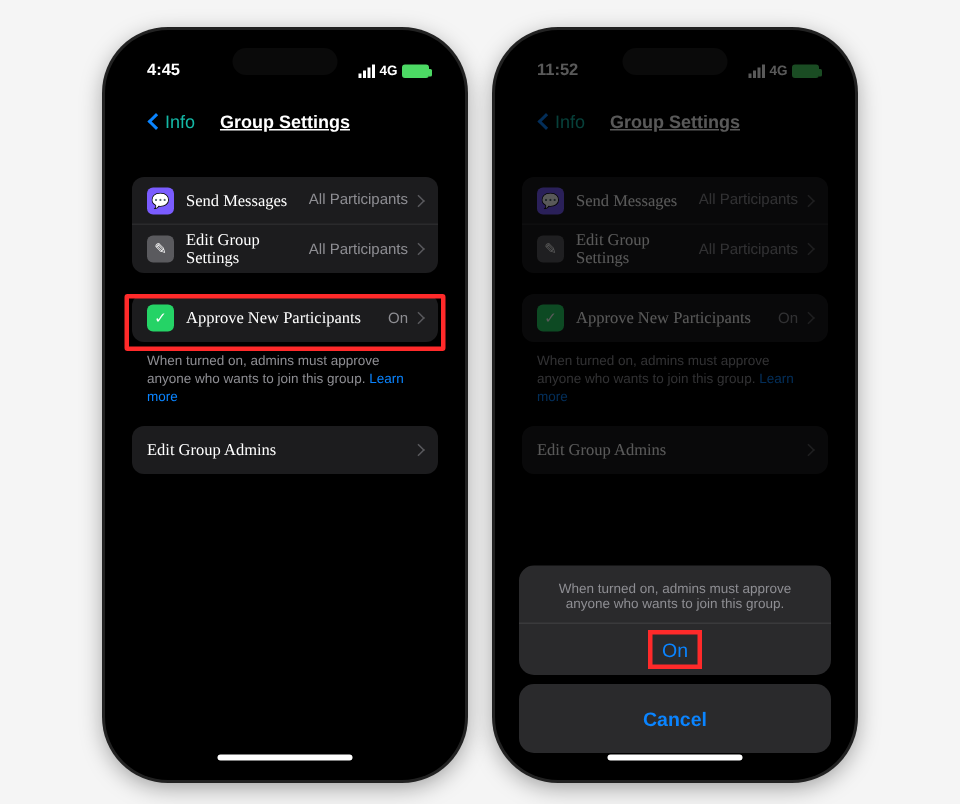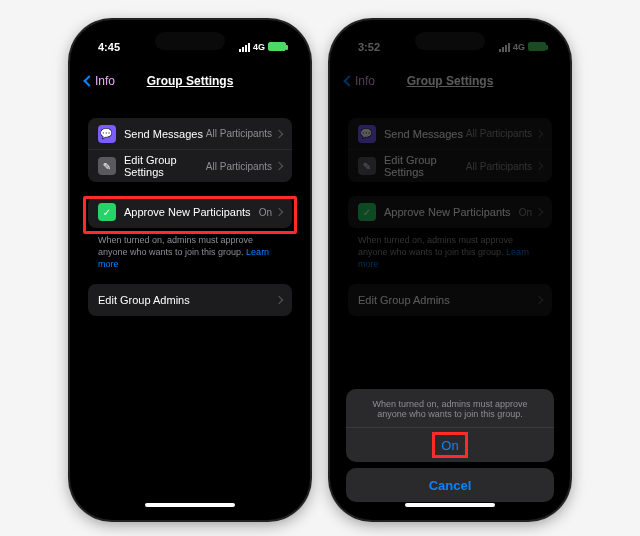--- a/index.html
+++ b/index.html
@@ -25,67 +25,67 @@
   }
   .screen { position: absolute; inset: 8px; border-radius: 34px; overflow: hidden; background: #000; }
   .notch {
     position: absolute; top: 12px; left: 50%; transform: translateX(-50%);
     width: 70px; height: 18px; background: #0a0a0a; border-radius: 12px; z-index: 20;
   }
   .status-bar {
     height: 38px; display: flex; justify-content: space-between; align-items: center;
     padding: 0 16px 0 20px; font-size: 11px; font-weight: 600;
   }
-  .status-right { display: flex; gap: 3px; }
+  .status-right { display: flex; align-items: center; gap: 3px; }
   .signal { display:flex; gap:1px; align-items:flex-end; }
   .signal i { width:2px; background:#fff; display:block; }
   .signal i:nth-child(1){height:3px} .signal i:nth-child(2){height:5px}
   .signal i:nth-child(3){height:7px} .signal i:nth-child(4){height:9px}
   .net { font-size:9px; font-weight:600; }
   .batt { width:18px; height:9px; border:1px solid #4cd964; border-radius:2px; position:relative; background:#4cd964;}
   .batt::after{ content:""; position:absolute; right:-3px; top:2px; width:2px; height:5px; background:#4cd964; border-radius:0 1px 1px 0;}
   .nav {
     height: 30px; display: flex; align-items: center; justify-content: center; position: relative;
   }
-  .back { position: absolute; left: 7px; display: flex; align-items: center; gap: 2px; color: #f0abfc; font-size: 12px;}
+  .back { position: absolute; left: 22px; display: flex; align-items: center; gap: 2px; color: #14b8a6; font-size: 12px;}
   .chev-l { width: 8px; height: 8px; border-left: 2px solid #0a84ff; border-bottom:2px solid #0a84ff; transform: rotate(45deg); }
   .title { font-size: 12px; font-weight: 600; text-decoration: underline; }
   .content { padding: 0 10px; }
   .spacer-lg { height: 22px; }
   .card { background: #1c1c1e; border-radius: 8px; overflow: hidden; }
   .row {
     display: flex; align-items: center; height: 32px; padding: 0 10px;
     border-bottom: 1px solid #2a2a2c; font-size: 11px;
   }
   .row:last-child { border-bottom: none; }
   .row-ico { width: 18px; height: 18px; border-radius: 4px; margin-right: 8px; display:flex; align-items:center; justify-content:center; font-size:10px; }
   .ico-purple { background: #7a5cff; }
   .ico-gray { background: #5a5a5e; }
   .ico-green { background: #25d366; }
-  .row-label { flex: 1; color: #fff; }
+  .row-label { flex: 1; color: #fff; font-family: Liberation Serif, serif; }
   .row-value { color: #8e8e93; font-size: 10px; margin-right:4px; }
   .chev-r { width: 6px; height:6px; border-right:1.5px solid #5a5a5e; border-top:1.5px solid #5a5a5e; transform: rotate(45deg); }
   .gap { height: 14px; }
   .desc { color: #8e8e93; font-size: 9px; line-height: 1.35; padding: 6px 10px 0; }
   .learn { color: #0a84ff; }
   .home-ind { position:absolute; bottom:5px; left:50%; transform:translateX(-50%); width:90px; height:4px; background:#fff; border-radius:3px;}
   .hl-red { position:absolute; border: 3px solid #ff2a2a; border-radius: 2px; pointer-events:none; z-index:15;}
 
   
   .dim-bg .content, .dim-bg .nav, .dim-bg .status-bar { opacity: .35; }
   .sheet {
     position: absolute; left: 8px; right: 8px; bottom: 10px;
     display:flex; flex-direction:column; gap:6px; z-index:25;
   }
   .sheet-card { background: #2a2a2c; border-radius: 10px; overflow:hidden; }
   .sheet-desc { text-align:center; color:#8e8e93; font-size:9px; padding:10px 14px 8px; border-bottom:1px solid #3a3a3c;}
   .sheet-btn { height: 34px; display:flex; align-items:center; justify-content:center; color:#0a84ff; font-size:13px; border-bottom:1px solid #3a3a3c;}
   .sheet-btn:last-child { border-bottom: none; }
   .cancel-card { background:#2a2a2c; border-radius:10px; }
-  .cancel-btn { height:34px; display:flex; align-items:center; justify-content:center; color:#0a84ff; font-weight:600; font-size:13px;}
+  .cancel-btn { height:46px; display:flex; align-items:center; justify-content:center; color:#0a84ff; font-weight:600; font-size:13px;}
   .sheet-hl { position:absolute; border:3px solid #ff2a2a; pointer-events:none;}
 </style>
 </head>
 <body>
 
 <div class="phone">
   <div class="notch"></div>
   <div class="screen">
     <div class="status-bar">
       <span>4:45</span>
@@ -146,21 +146,21 @@
     </div>
     <div class="home-ind"></div>
     <div class="hl-red" style="left:5px; right:5px; top:168px; height:38px;"></div>
   </div>
 </div>
 
 <div class="phone">
   <div class="notch"></div>
   <div class="screen dim-bg">
     <div class="status-bar">
-      <span>3:52</span>
+      <span>11:52</span>
       <div class="status-right">
         <div class="signal">
             <i></i>
             <i></i>
             <i></i>
             <i></i>
           </div>
         <span class="net">4G</span>
         <div class="batt"></div>
       </div>

